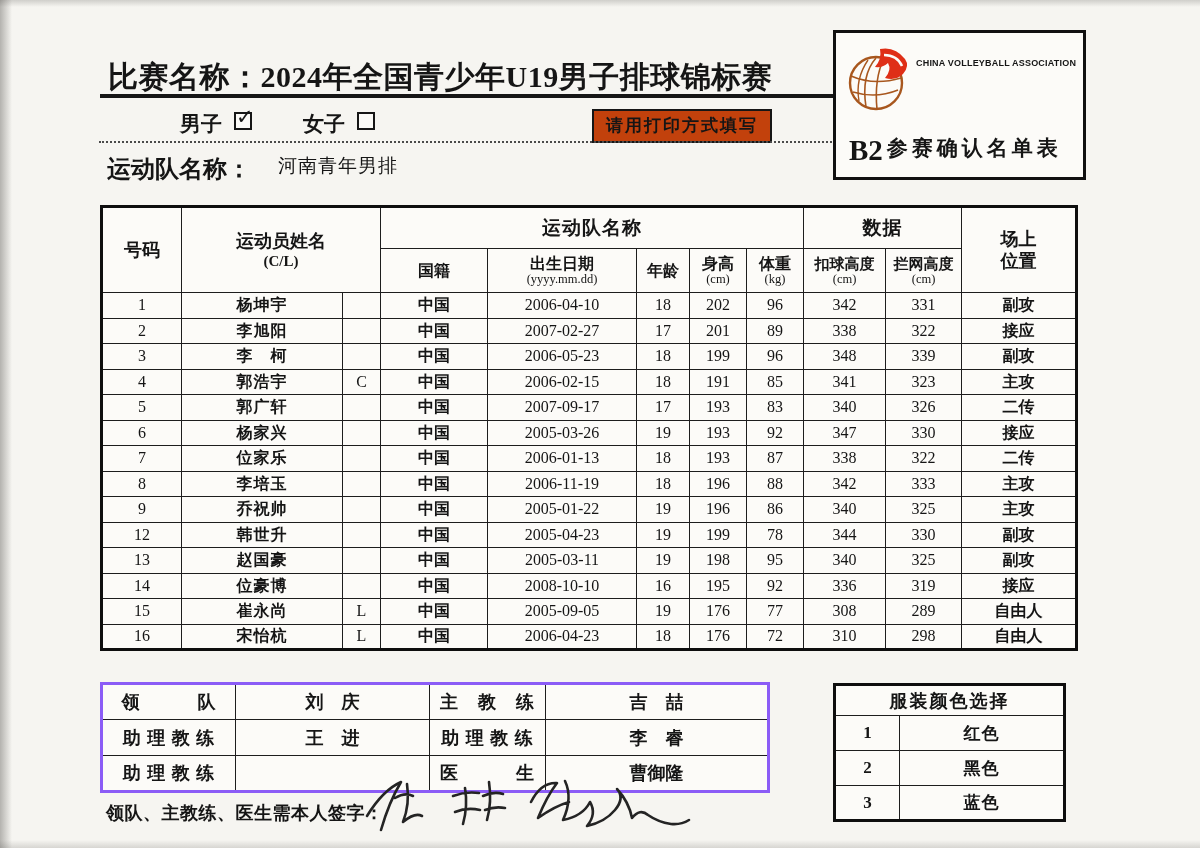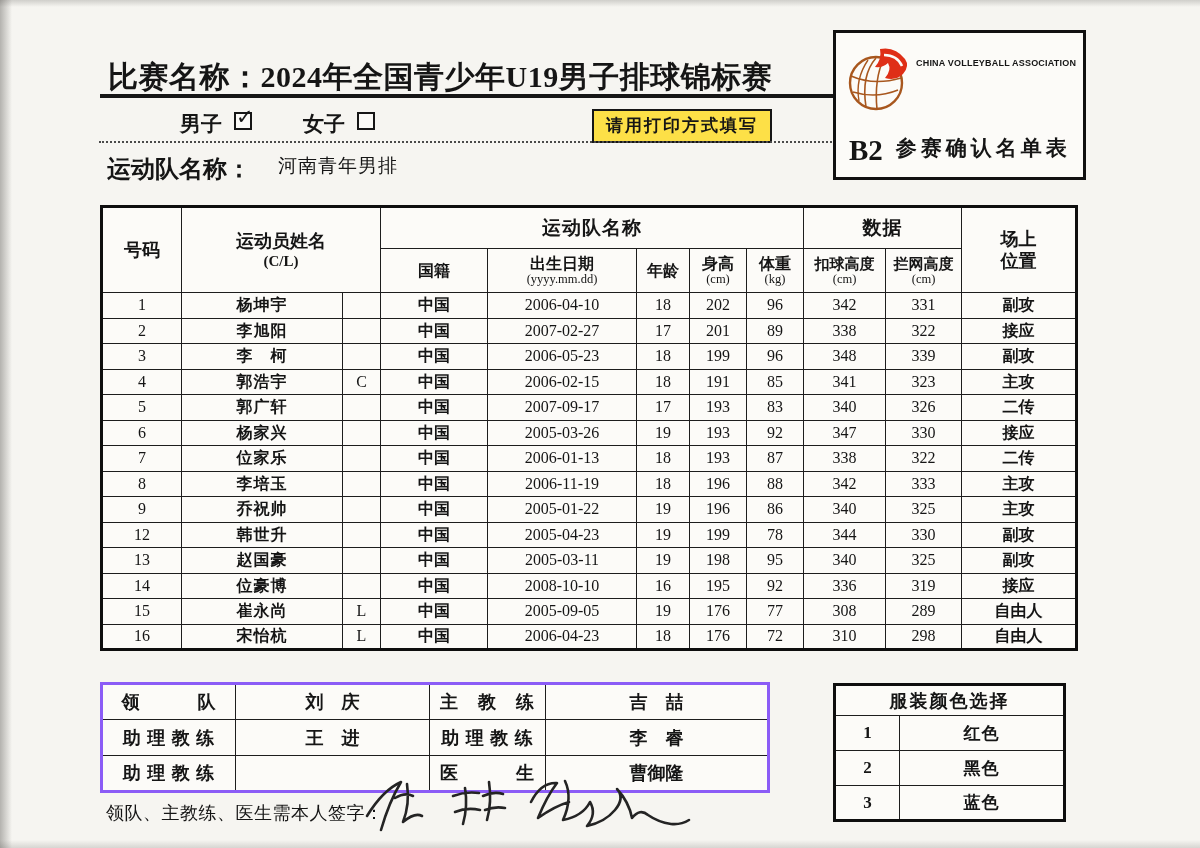--- a/index.html
+++ b/index.html
@@ -27,39 +27,39 @@
   .gender-label { position:absolute; top:110px; font-size:21px; font-weight:bold; }
   .male-label   { left:180px; }
   .female-label { left:303px; }
   .checkbox { position:absolute; top:112px; width:18px; height:18px; border:2.4px solid #161616; background:#fbfaf7; }
   .male-box   { left:234px; }
   .female-box { left:357px; }
   .check-mark { position:absolute; top:-7px; left:0px; font-size:21px; font-weight:bold;
     font-family:"DejaVu Sans", sans-serif; color:#161616; line-height:1; }
 
   .print-note { position:absolute; left:592px; top:109px; border:2.5px solid #161616;
-    background:#fde047; padding:3px 12px 4px; font-size:17px; font-weight:bold; letter-spacing:2px; }
+    background:#c2410c; padding:3px 12px 4px; font-size:17px; font-weight:bold; letter-spacing:2px; }
 
   .dotted-line { position:absolute; left:99px; top:141px; width:733px; border-top:2.4px dotted #4a4a4a; }
 
   .team-label { position:absolute; left:107px; top:153px; font-size:24px; font-weight:bold; }
   .team-name  { position:absolute; left:278px; top:153px; font-size:19px; font-weight:normal; letter-spacing:1px; }
 
   
   .logo-box { position:absolute; left:833px; top:30px; width:253px; height:150px;
     border:3.5px solid #111; background:#fcfbf8; }
   .logo-top { position:absolute; left:10px; top:10px; right:6px; height:76px; display:flex; }
   .ball-svg { flex:0 0 66px; }
   .org-names { margin-left:4px; margin-top:12px; }
   .org-cn { font-size:23px; font-weight:900; letter-spacing:.5px; white-space:nowrap; }
   .org-en { font-size:9px; font-weight:bold; letter-spacing:.2px; white-space:nowrap; margin-top:3px;
     font-family:"Liberation Sans","DejaVu Sans",sans-serif; }
   .form-row { position:absolute; left:13px; bottom:10px; display:flex; align-items:flex-start; }
   .form-code { font-size:29px; font-weight:bold; }
-  .form-name { font-size:21px; font-weight:bold; letter-spacing:4px; margin-left:13px; white-space:nowrap; }
+  .form-name { font-size:21px; font-weight:bold; letter-spacing:4px; margin-left:4px; white-space:nowrap; }
 
   
   table { border-collapse:collapse; table-layout:fixed; background:#fcfbf8; }
   td, th { border:1.6px solid #1d1d1d; text-align:center; vertical-align:middle; padding:0; overflow:hidden; }
   .roster { position:absolute; left:100px; top:205px; width:975px; border:3px solid #0e0e0e; }
   .roster .h1 { height:42px; }
   .roster .h2 { height:44px; }
   .h-big  { font-size:19px; font-weight:bold; letter-spacing:1px; }
   .h-main { font-size:18px; font-weight:bold; line-height:1.25; }
   .h-sub  { font-size:16px; font-weight:bold; line-height:1.2; }
@@ -78,21 +78,21 @@
   .staff .s-label { letter-spacing:1px; }
 
   
   .uniform { position:absolute; left:833px; top:683px; width:230px; border:3px solid #0e0e0e; }
   .uniform .u-head { height:31px; font-size:18px; font-weight:bold; letter-spacing:2px; }
   .uniform tr.u-row { height:35px; }
   .uniform .u-no   { font-size:17px; font-weight:bold; }
   .uniform .u-color{ font-size:17px; font-weight:bold; letter-spacing:1px; }
 
   
-  .sig-label { position:absolute; left:106px; top:801px; font-size:18px; font-weight:normal; letter-spacing:.5px; }
+  .sig-label { position:absolute; left:106px; top:801px; font-size:18px; font-weight:bold; letter-spacing:.5px; }
   .sig-svg { position:absolute; left:345px; top:768px; }
 </style>
 </head>
 <body>
 
 <div class="page">
   <div class="edge-left"></div>
   <div class="edge-top"></div>
   <div class="edge-bottom"></div>
 

